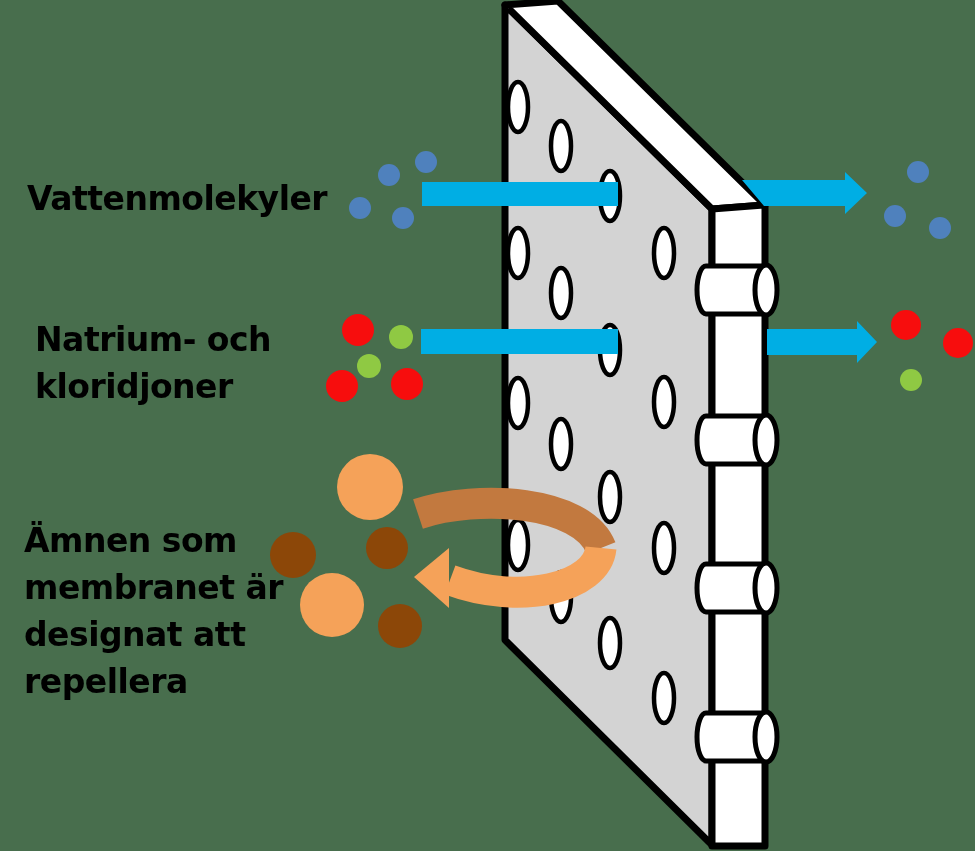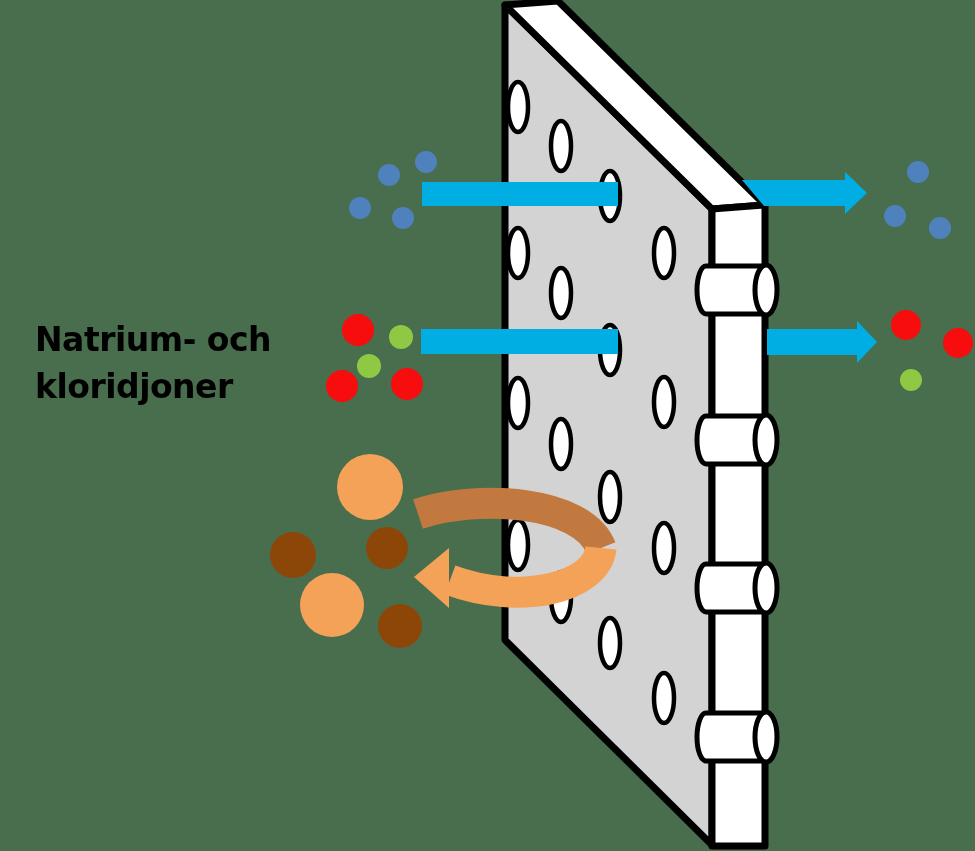--- a/index.html
+++ b/index.html
@@ -113,15 +113,20 @@
         <circle cx="332" cy="605" r="32"></circle>
       </g>
       <g fill="#8C4708">
         <circle cx="293" cy="555" r="23"></circle>
         <circle cx="387" cy="548" r="21"></circle>
         <circle cx="400" cy="626" r="22"></circle>
       </g>
     </g>
   </svg>
 
+  <div class="label" id="label-water">Vattenmolekyler</div>
   <div class="label" id="label-ions">Natrium- och
 kloridjoner</div>
+  <div class="label" id="label-rejected">Ämnen som
+membranet är
+designat att
+repellera</div>
 </div>
 
 </body></html>

